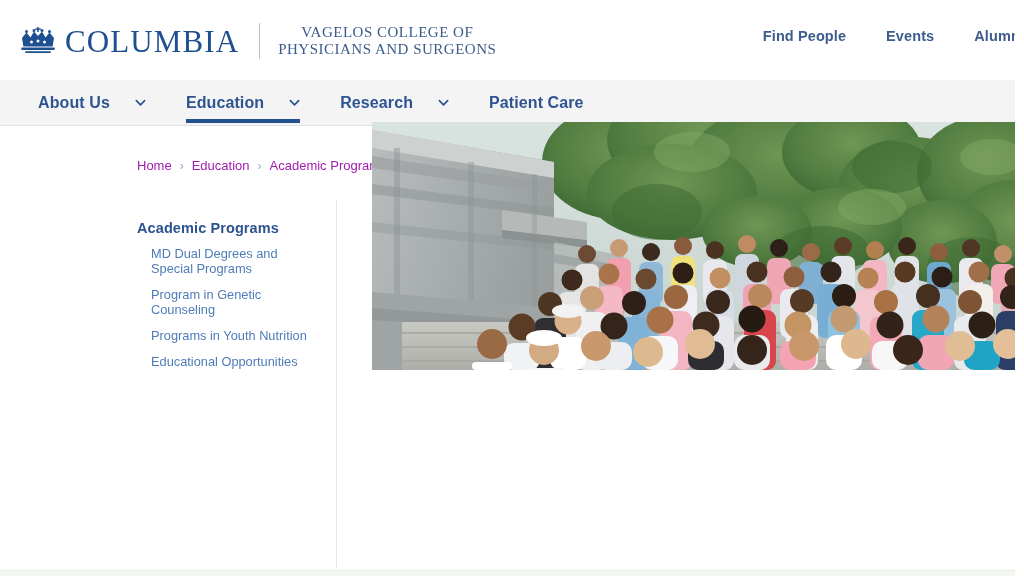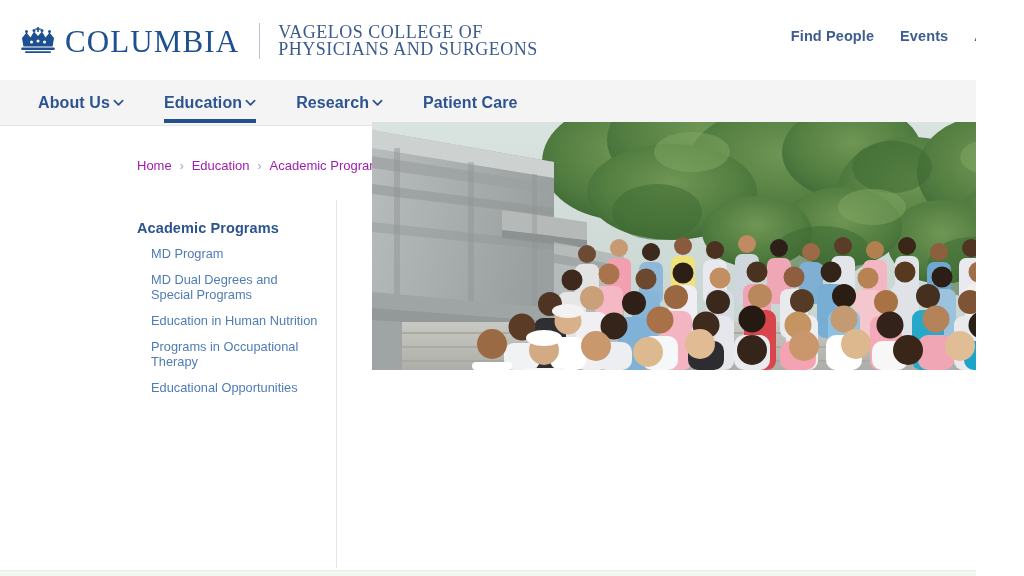--- a/index.html
+++ b/index.html
@@ -12,20 +12,21 @@
     font-family: "Liberation Sans", sans-serif;
     -webkit-font-smoothing: antialiased;
   }
 
   #page {
     position: relative;
     width: 976px;
     height: 576px;
     overflow: hidden;
     background: #ffffff;
+    padding-left: 39px;
   }
 
   
   .site-header {
     position: absolute;
     left: 0; top: 0;
     width: 1024px;
     height: 80px;
     background: #ffffff;
   }
@@ -58,33 +59,34 @@
   .brand-rule {
     width: 1px;
     height: 36px;
     background: #b9c4d4;
     margin: 0 18px 0 20px;
   }
 
   .brand-subtitle {
     font-family: "Liberation Serif", serif;
     color: #3b5c8a;
-    font-size: 18px;
+    font-size: 15px;
     line-height: 17px;
     letter-spacing: 0.5px;
     white-space: nowrap;
+    text-align: center;
   }
   .brand-subtitle .l1, .brand-subtitle .l2 { display: block; }
 
   .utility-nav {
     position: absolute;
     right: 0px; top: 28px;
     display: flex;
     align-items: center;
-    gap: 26px;
+    gap: 40px;
     padding-right: 0px;
     white-space: nowrap;
   }
   .utility-link {
     font-size: 14.5px;
     font-weight: bold;
     color: #3d5d8f;
     text-decoration: none;
     letter-spacing: 0.1px;
     cursor: pointer;
@@ -104,21 +106,21 @@
     position: absolute;
     left: 18px; top: 0;
     height: 45px;
     display: flex;
     align-items: stretch;
   }
 
   .nav-item {
     display: flex;
     align-items: center;
-    gap: 3px;
+    gap: 25px;
     padding: 0 20px;
     height: 45px;
     position: relative;
     cursor: pointer;
     white-space: nowrap;
   }
   .nav-item-label {
     font-size: 16px;
     font-weight: bold;
     color: #2d5490;
@@ -365,30 +367,27 @@
     <span class="crumb-sep">›</span>
     <span class="crumb current">State Pre-College Enrich…</span>
   </nav>
 
   <div class="content-area">
 
     <aside class="sidebar">
       <div class="sidebar-title">Academic Programs</div>
       <ul class="sidebar-list">
         <li>
-            <a class="sidebar-link">MD Program</a>
-          </li>
-        <li>
             <a class="sidebar-link">MD Dual Degrees and Special Programs</a>
           </li>
         <li>
-            <a class="sidebar-link">Education in Human Nutrition</a>
+            <a class="sidebar-link">Program in Genetic Counseling</a>
           </li>
         <li>
-            <a class="sidebar-link">Programs in Occupational Therapy</a>
+            <a class="sidebar-link">Programs in Youth Nutrition</a>
           </li>
         <li>
             <a class="sidebar-link">Educational Opportunities</a>
           </li>
       </ul>
     </aside>
 
     <div class="main-col">
       <h1 class="page-title">State Pre-College Enrichment Program (S-PREP)</h1>
     </div>

